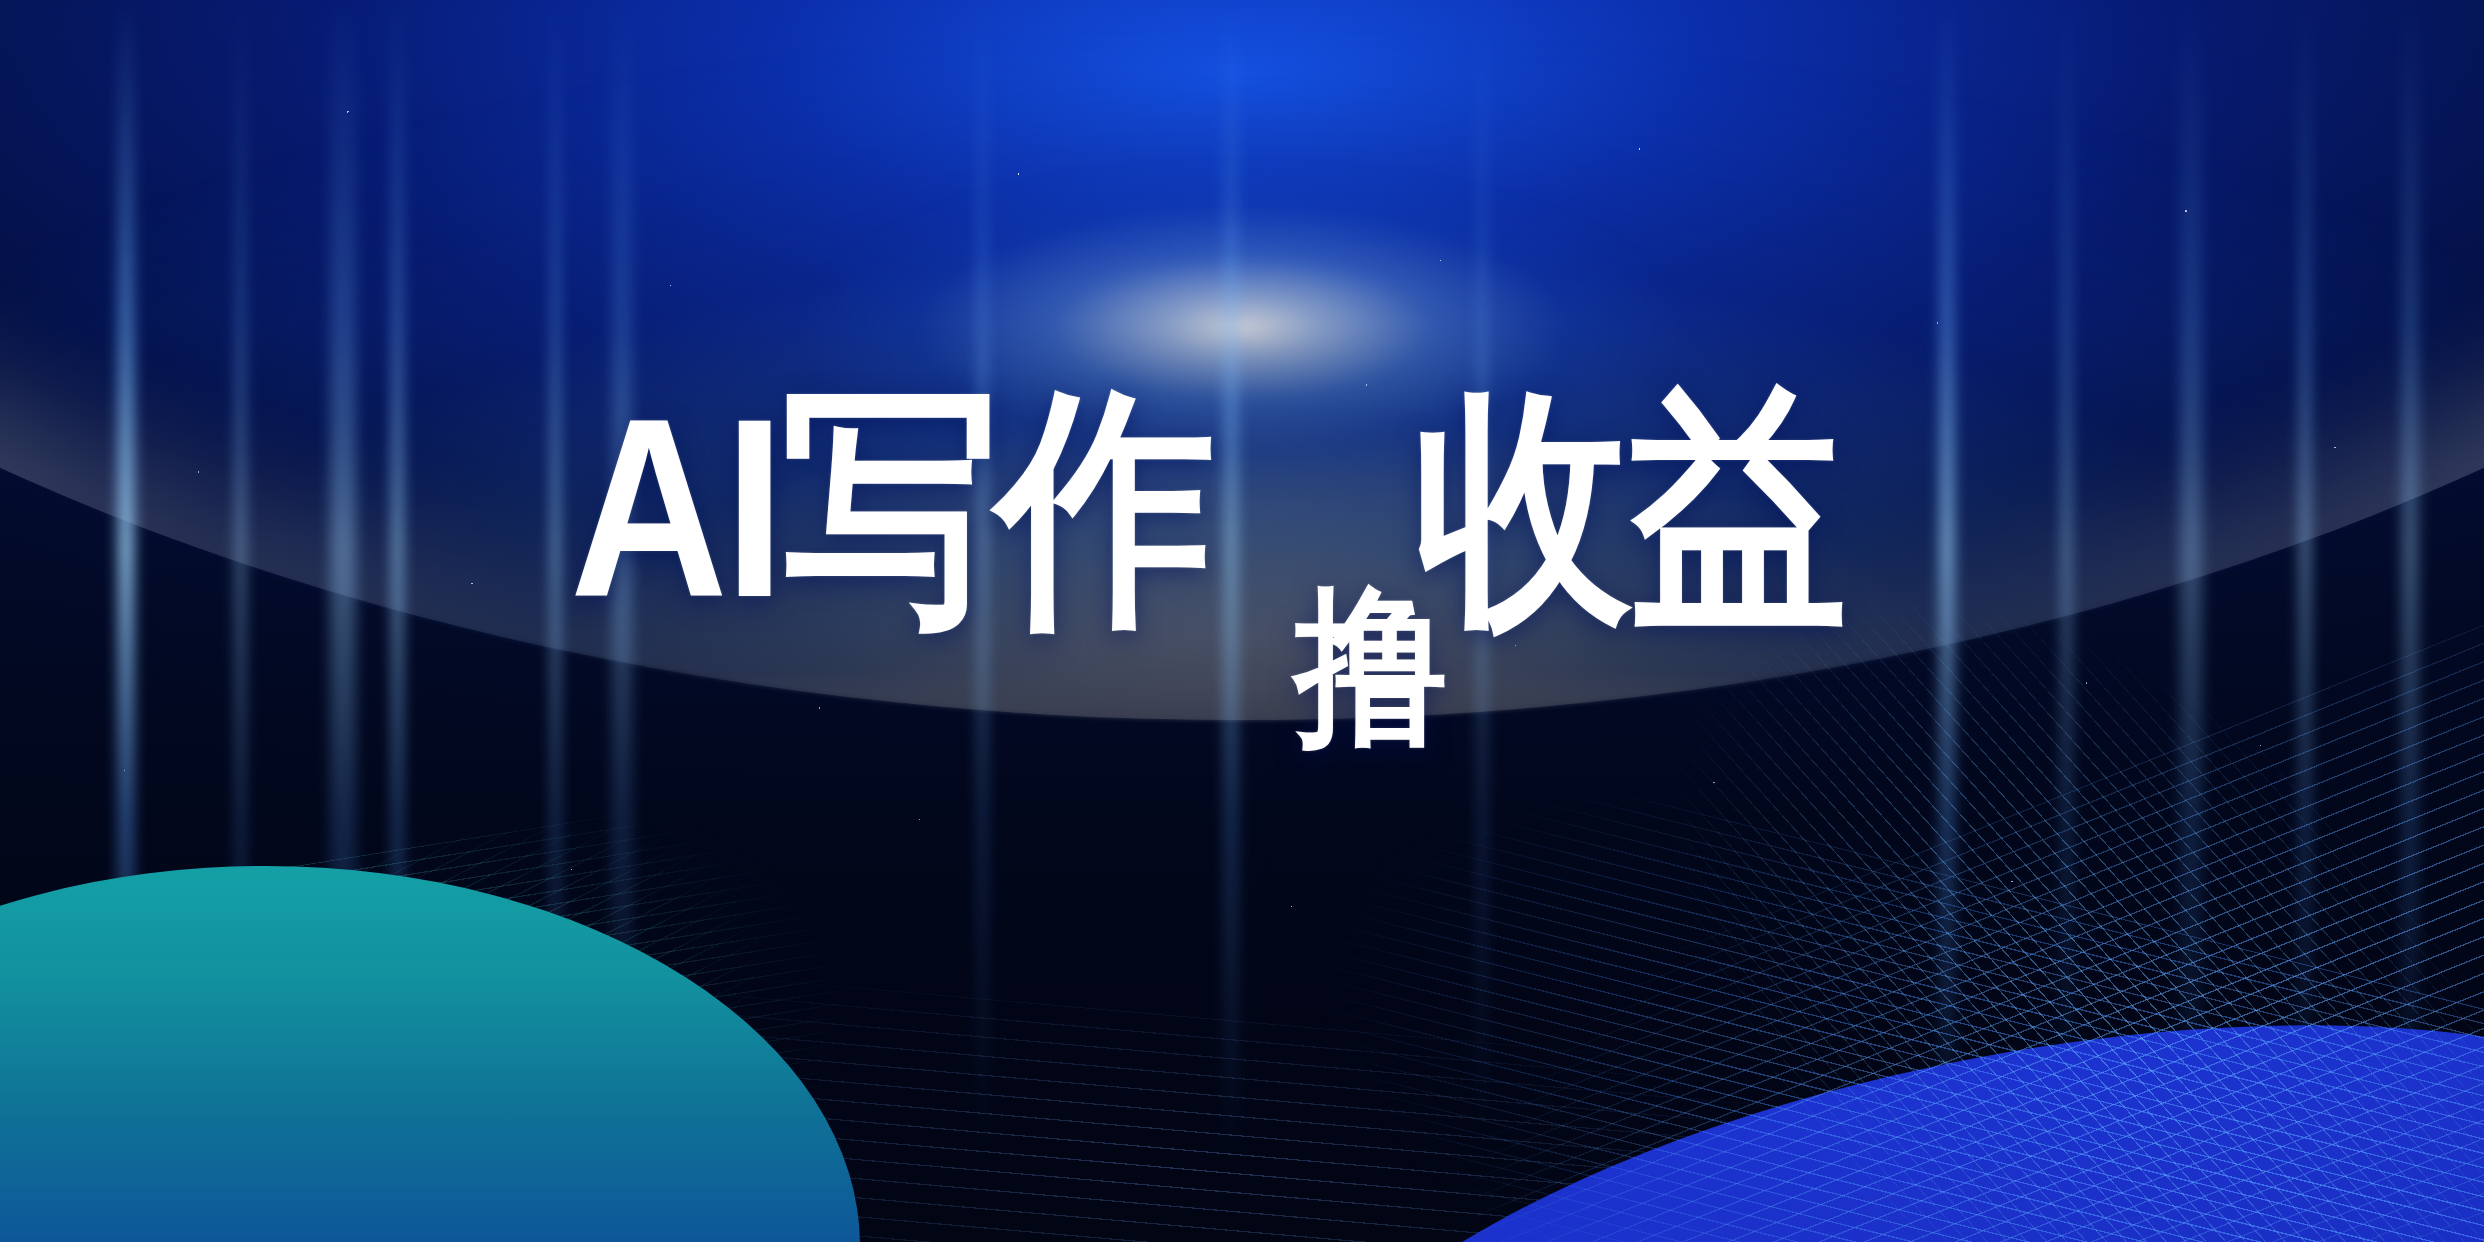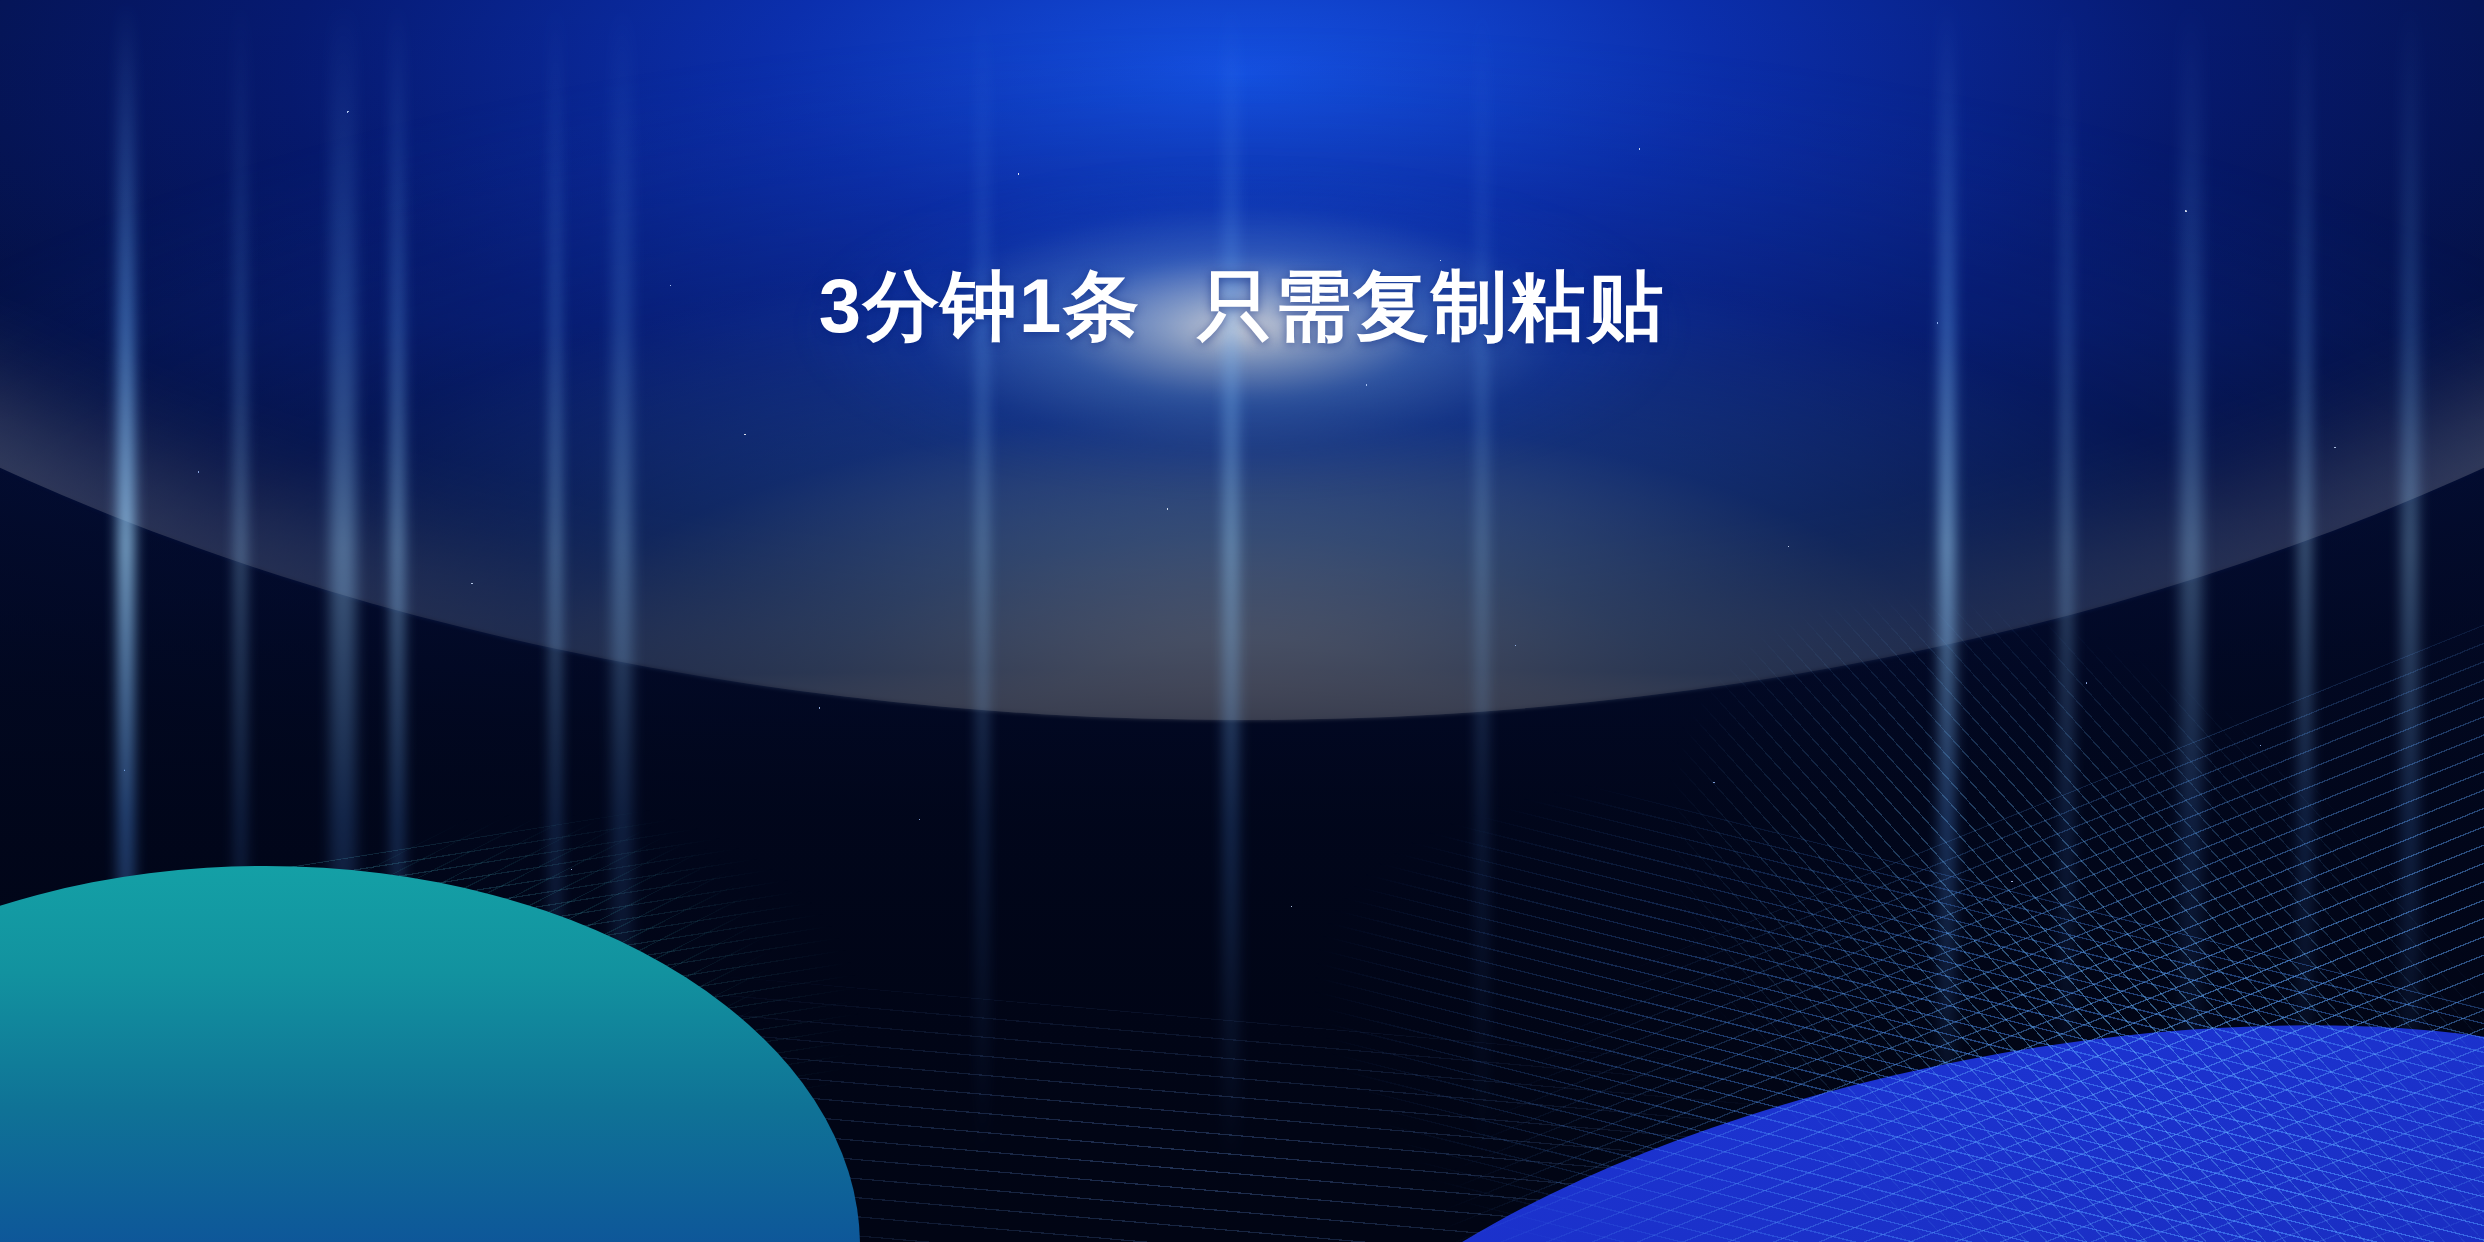--- a/index.html
+++ b/index.html
@@ -337,20 +337,22 @@
   <div class="shape-blue-2"></div>
   <div class="mesh mesh-c"></div>
   <div class="mesh mesh-d"></div>
   <div class="mesh mesh-e"></div>
   <div class="mesh mesh-a"></div>
   <div class="mesh mesh-b"></div>
   <div class="shape-teal"></div>
 
   <div class="content">
 
-    <div class="tagline">
-      <span>3分钟1条</span><span class="gap"></span><span>只需复制粘贴</span>
-    </div>
-
+
+    <div class="headline">
+      <span class="hl-part hl-big">AI写作</span>
+      <span class="hl-part hl-mid">撸</span>
+      <span class="hl-part hl-big right">收益</span>
+    </div>
 
 
   </div>
 </div>
 
 </body></html>

